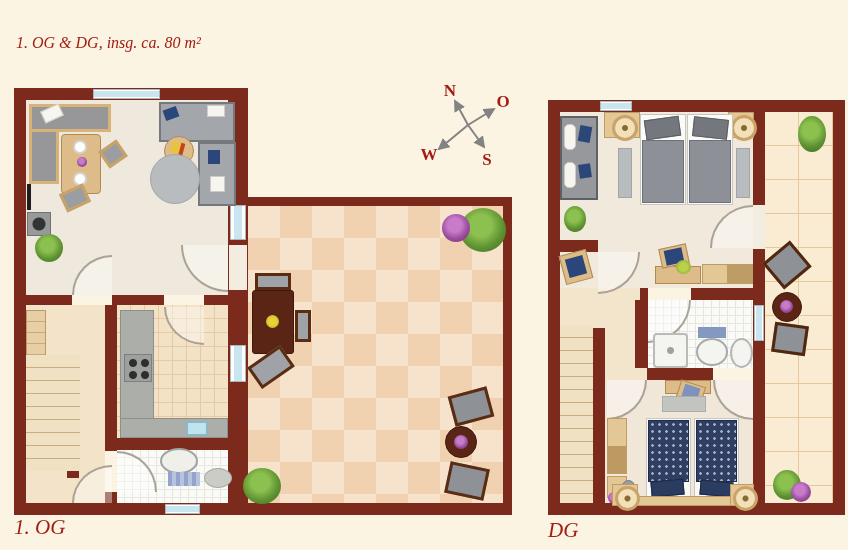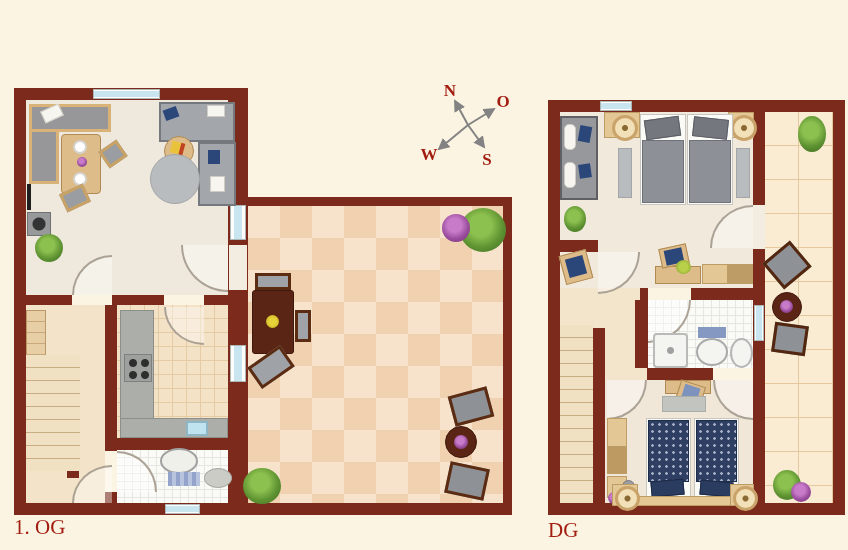--- a/index.html
+++ b/index.html
@@ -56,27 +56,28 @@
   .lamp{position:absolute;border-radius:50%;background:#F1E0B8;border:3px solid #C9A369;
     background-image:radial-gradient(circle,#8A6A33 2.5px,transparent 3.5px);}
   .bed-cover-navy{background-color:#2E3F63;
     background-image:radial-gradient(#A7AFC6 1px,transparent 1.6px);background-size:7px 7px;
     border:1px solid #1F2C49;}
   
   .title{position:absolute;left:16px;top:6px;font-size:24px;font-weight:bold;
     color:#A21D11;letter-spacing:1px;}
   .subtitle{position:absolute;left:16px;top:34px;font-size:16px;font-style:italic;color:#A21D11;}
   .note{position:absolute;left:16px;top:54px;font-size:16px;font-style:italic;color:#A21D11;}
-  .floor-label{position:absolute;font-size:21px;color:#A21D11;}
+  .floor-label{position:absolute;font-size:21px;font-style:italic;color:#A21D11;}
 </style>
 </head>
 <body>
 
 <div id="page">
 
+  <div class="subtitle">1. OG &amp; DG, insg. ca. 80 m²</div>
 
   <svg width="130" height="95" viewBox="0 0 130 95" style="position:absolute;left:398px;top:80px;">
     <defs>
       <marker id="ah" markerWidth="8" markerHeight="8" refX="5" refY="3" orient="auto">
         <path d="M0,0 L6,3 L0,6 z" fill="#838383"></path>
       </marker>
     </defs>
     <g stroke="#838383" stroke-width="2">
       <line x1="70" y1="45" x2="57" y2="21" marker-end="url(#ah)"></line>
       <line x1="70" y1="45" x2="86" y2="67" marker-end="url(#ah)"></line>

